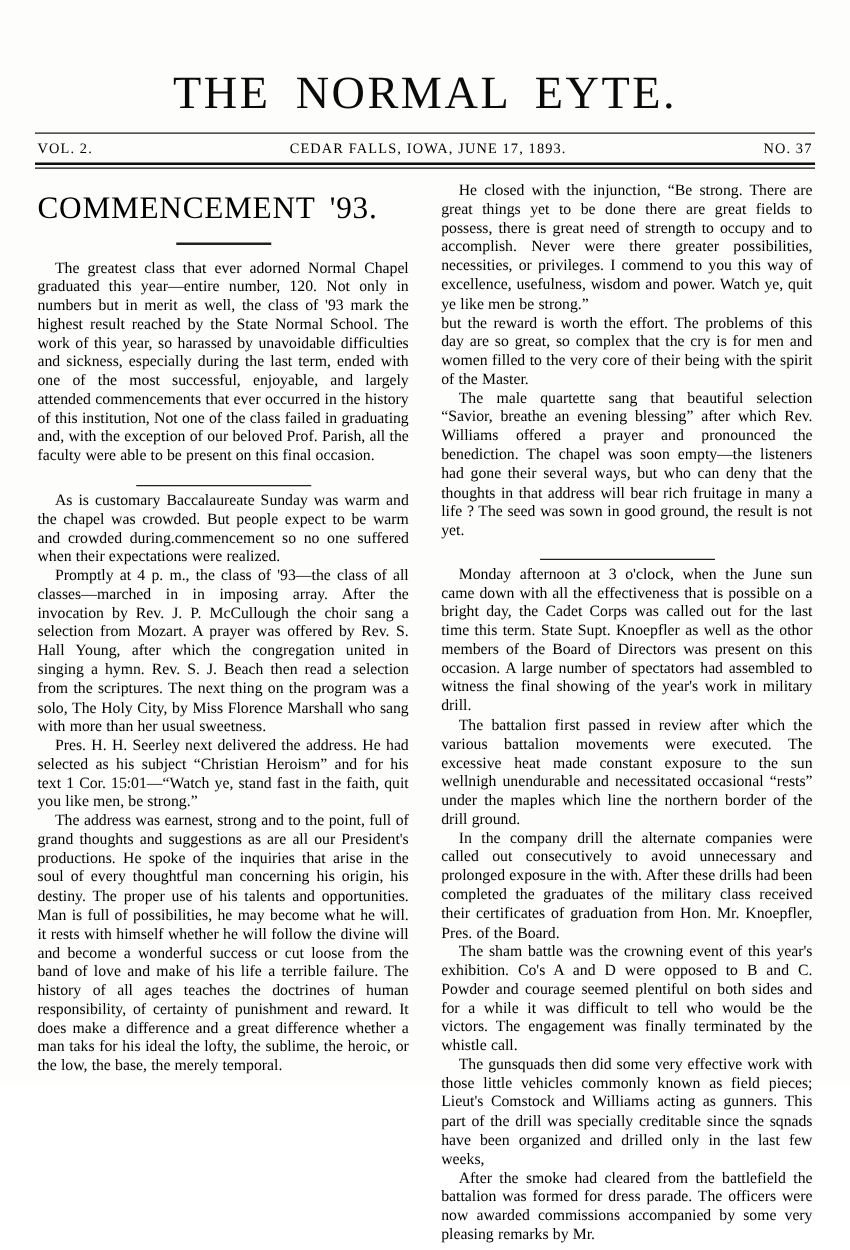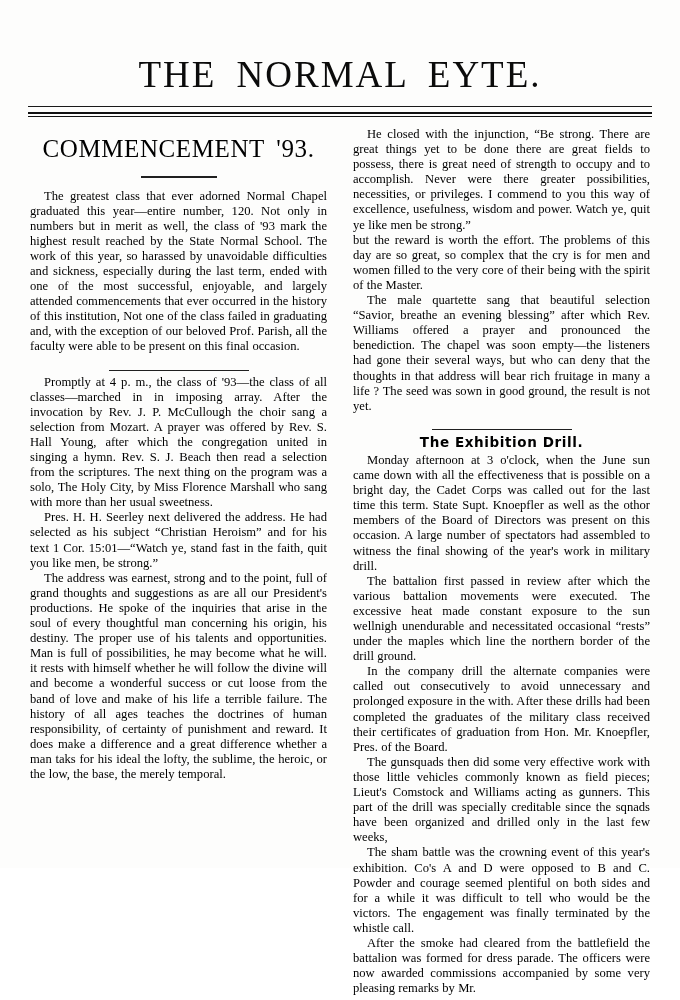--- a/index.html
+++ b/index.html
@@ -73,21 +73,20 @@
     margin: 10px 30px 0 30px;
     gap: 26px;
     align-items: flex-start;
   }
   .col {
     width: 297px;
     flex: 0 0 297px;
   }
 
   .headline {
-    text-align: center;
     font-size: 25px;
     letter-spacing: 0.6px;
     word-spacing: 5px;
     margin: 8px 0 0 0;
     font-weight: normal;
     line-height: 1.1;
   }
 
   .divider-short {
     width: 76px;
@@ -128,41 +127,46 @@
 <body>
 
 <div class="page">
 
   <div class="masthead">
     <h1 class="masthead-title">THE  NORMAL  EYTE.</h1>
   </div>
 
   <div class="rule-thin"></div>
 
+  <div class="volbar">
+    <span class="vol">VOL. 2.</span>
+    <span class="place">CEDAR FALLS, IOWA, JUNE 17, 1893.</span>
+    <span class="no">NO. 37</span>
+  </div>
 
   <div class="rule-double"></div>
 
   <div class="columns">
     <div class="col" id="col-0">
         <h2 class="headline">COMMENCEMENT  '93.</h2>
         <div class="divider-short"></div>
         <p class="body">The greatest class that ever adorned Normal Chapel graduated this year—entire number, 120. Not only in numbers but in merit as well, the class of '93 mark the highest result reached by the State Normal School. The work of this year, so harassed by unavoidable difficulties and sickness, especially during the last term, ended with one of the most successful, enjoyable, and largely attended commencements that ever occurred in the history of this institution, Not one of the class failed in graduating and, with the exception of our beloved Prof. Parish, all the faculty were able to be present on this final occasion.</p>
         <div class="divider-short wide"></div>
+        <p class="body">As is customary Baccalaureate Sunday was warm and the chapel was crowded. But people expect to be warm and crowded during.commencement so no one suffered when their expectations were realized.</p>
         <p class="body">Promptly at 4 p. m., the class of '93—the class of all classes—marched in in imposing array. After the invocation by Rev. J. P. McCullough the choir sang a selection from Mozart. A prayer was offered by Rev. S. Hall Young, after which the congregation united in singing a hymn. Rev. S. J. Beach then read a selection from the scriptures. The next thing on the program was a solo, The Holy City, by Miss Florence Marshall who sang with more than her usual sweetness.</p>
         <p class="body">Pres. H. H. Seerley next delivered the address. He had selected as his subject “Christian Heroism” and for his text 1 Cor. 15:01—“Watch ye, stand fast in the faith, quit you like men, be strong.”</p>
         <p class="body">The address was earnest, strong and to the point, full of grand thoughts and suggestions as are all our President's productions. He spoke of the inquiries that arise in the soul of every thoughtful man concerning his origin, his destiny. The proper use of his talents and opportunities. Man is full of possibilities, he may become what he will. it rests with himself whether he will follow the divine will and become a wonderful success or cut loose from the band of love and make of his life a terrible failure. The history of all ages teaches the doctrines of human responsibility, of certainty of punishment and reward. It does make a difference and a great difference whether a man taks for his ideal the lofty, the sublime, the heroic, or the low, the base, the merely temporal.</p>
       </div>
     <div class="col" id="col-1">
         <p class="body">He closed with the injunction, “Be strong. There are great things yet to be done there are great fields to possess, there is great need of strength to occupy and to accomplish. Never were there greater possibilities, necessities, or privileges. I commend to you this way of excellence, usefulness, wisdom and power. Watch ye, quit ye like men be strong.”</p>
         <p class="body cont">but the reward is worth the effort. The problems of this day are so great, so complex that the cry is for men and women filled to the very core of their being with the spirit of the Master.</p>
         <p class="body">The male quartette sang that beautiful selection “Savior, breathe an evening blessing” after which Rev. Williams offered a prayer and pronounced the benediction. The chapel was soon empty—the listeners had gone their several ways, but who can deny that the thoughts in that address will bear rich fruitage in many a life ? The seed was sown in good ground, the result is not yet.</p>
         <div class="divider-short wide"></div>
-        <h3 class="section-head">The Exhibition Drill.</h3>
         <p class="body">Monday afternoon at 3 o'clock, when the June sun came down with all the effectiveness that is possible on a bright day, the Cadet Corps was called out for the last time this term. State Supt. Knoepfler as well as the othor members of the Board of Directors was present on this occasion. A large number of spectators had assembled to witness the final showing of the year's work in military drill.</p>
         <p class="body">The battalion first passed in review after which the various battalion movements were executed. The excessive heat made constant exposure to the sun wellnigh unendurable and necessitated occasional “rests” under the maples which line the northern border of the drill ground.</p>
         <p class="body">In the company drill the alternate companies were called out consecutively to avoid unnecessary and prolonged exposure in the with. After these drills had been completed the graduates of the military class received their certificates of graduation from Hon. Mr. Knoepfler, Pres. of the Board.</p>
+        <p class="body">The sham battle was the crowning event of this year's exhibition. Co's A and D were opposed to B and C. Powder and courage seemed plentiful on both sides and for a while it was difficult to tell who would be the victors. The engagement was finally terminated by the whistle call.</p>
         <p class="body">The gunsquads then did some very effective work with those little vehicles commonly known as field pieces; Lieut's Comstock and Williams acting as gunners. This part of the drill was specially creditable since the sqnads have been organized and drilled only in the last few weeks,</p>
-        <p class="body">The sham battle was the crowning event of this year's exhibition. Co's A and D were opposed to B and C. Powder and courage seemed plentiful on both sides and for a while it was difficult to tell who would be the victors. The engagement was finally terminated by the whistle call.</p>
         <p class="body">After the smoke had cleared from the battlefield the battalion was formed for dress parade. The officers were now awarded commissions accompanied by some very pleasing remarks by Mr.</p>
       </div>
   </div>
 
 </div>
 
 </body></html>

